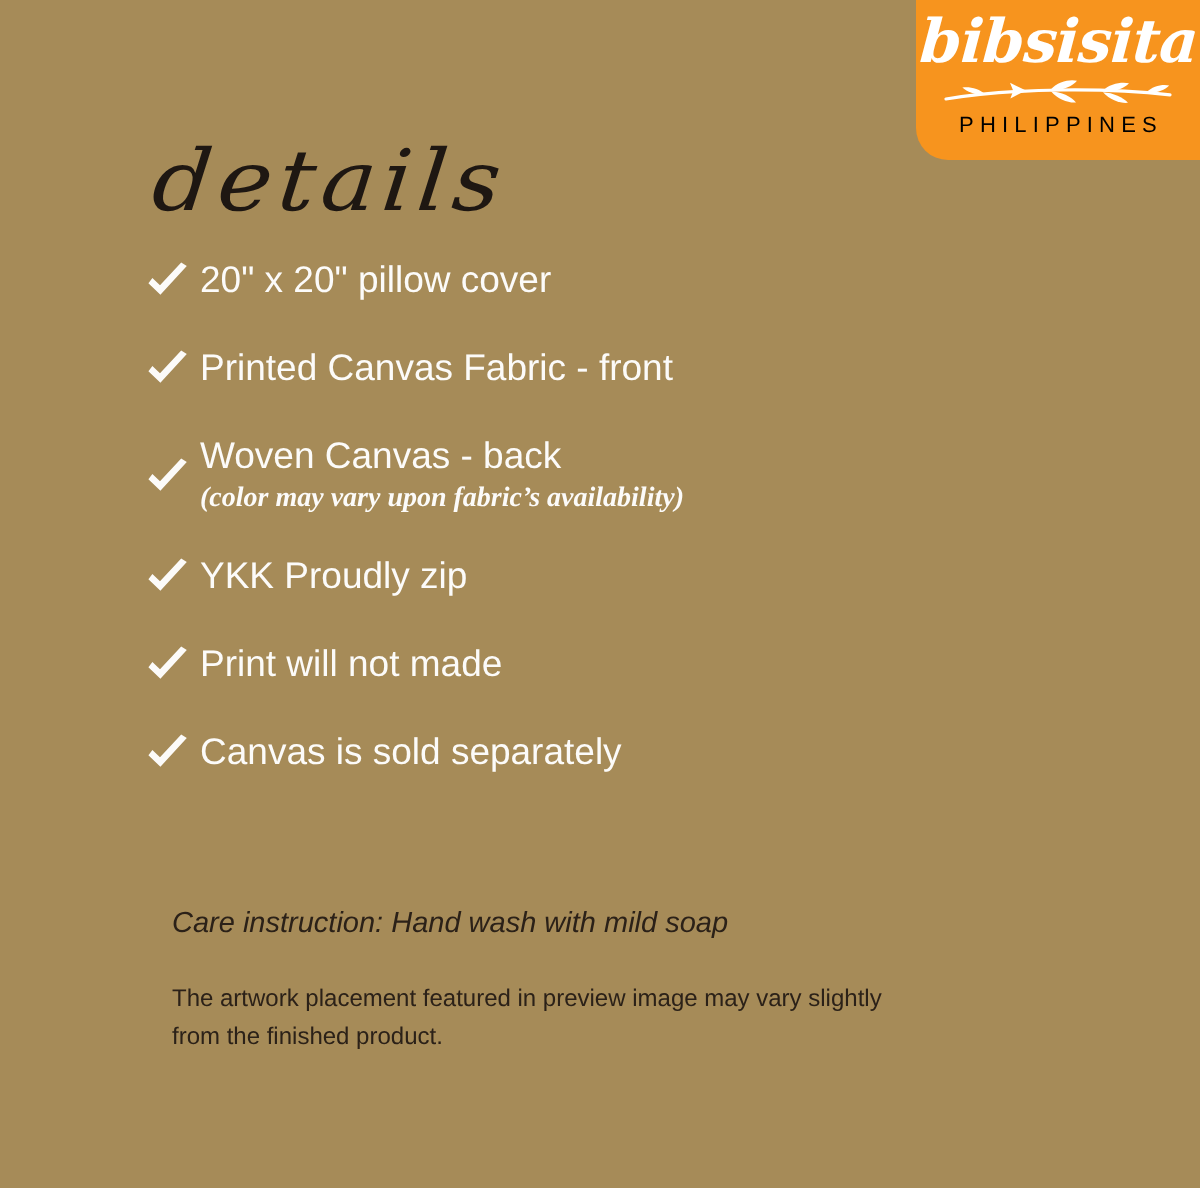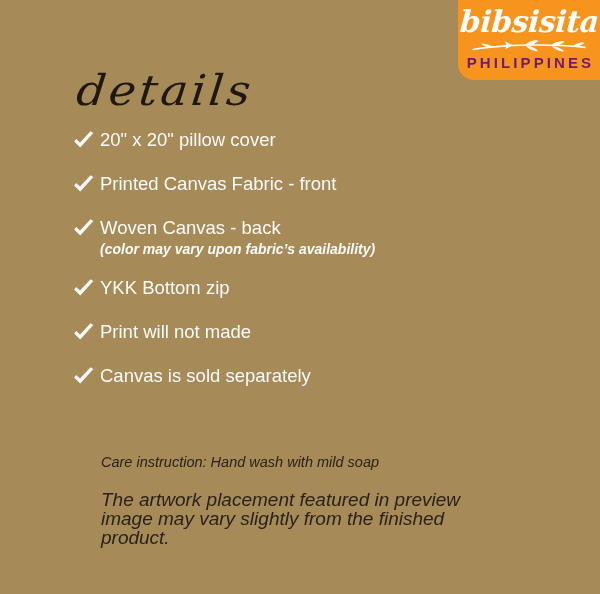--- a/index.html
+++ b/index.html
@@ -43,24 +43,24 @@
     white-space: nowrap;
     transform: skewX(-4deg);
   }
   .logo-branch {
     width: 120px;
     height: 16px;
     margin-top: -1px;
     display: block;
   }
   .logo-country {
-    color: #701a75;
-    font-family: "Liberation Sans", sans-serif;
-    font-weight: 700;
-    font-size: 15px;
+    color: #000000;
+    font-family: "Liberation Sans", sans-serif;
+    font-weight: 400;
+    font-size: 11px;
     letter-spacing: 3.1px;
     line-height: 16px;
     white-space: nowrap;
     padding-left: 3px;
   }
 
   
   .heading {
     position: absolute;
     left: 74px;
@@ -84,20 +84,21 @@
     top: 128px;
     width: 460px;
   }
   .feature-item {
     display: flex;
     align-items: flex-start;
     margin-bottom: 20px;
   }
   .feature-item.with-note {
     margin-bottom: 17px;
+    align-items: center;
   }
   .check-icon {
     flex: 0 0 auto;
     width: 24px;
     height: 22px;
     margin-top: 2px;
     display: block;
   }
   .feature-text-wrap {
     flex: 1 1 auto;
@@ -106,51 +107,50 @@
   .feature-label {
     color: #FCFBF9;
     font-family: "Liberation Sans", sans-serif;
     font-size: 18.5px;
     line-height: 23px;
     font-weight: 400;
     white-space: nowrap;
   }
   .feature-note {
     color: #FCFBF9;
-    font-family: Liberation Sans, sans-serif;
+    font-family: Liberation Serif, serif;
     font-style: italic;
     font-weight: 700;
     font-size: 14px;
     line-height: 19px;
     margin-top: 1px;
     white-space: nowrap;
   }
 
   
   .footer-notes {
     position: absolute;
-    left: 101px;
+    left: 86px;
     top: 452px;
     width: 400px;
   }
   .care-note {
     color: #2B2118;
     font-family: "Liberation Sans", sans-serif;
     font-style: italic;
     font-weight: 400;
     font-size: 14.5px;
     line-height: 20px;
     white-space: nowrap;
   }
   .disclaimer-note {
     color: #2B2118;
     font-family: "Liberation Sans", sans-serif;
-    font-style: italic;
-    font-weight: 400;
-    font-size: 19px;
+    font-weight: 400;
+    font-size: 12px;
     line-height: 19px;
     margin-top: 18px;
     width: 376px;
   }
 </style>
 </head>
 <body>
 
 <div class="logo-badge">
   <div class="logo-wordmark">bibsisita</div>
@@ -197,21 +197,21 @@
       <div class="feature-label">Woven Canvas - back</div>
       <div class="feature-note">(color may vary upon fabric’s availability)</div>
     </div>
   </div>
 
   <div class="feature-item">
     <svg class="check-icon" viewBox="0 0 24 22" aria-hidden="true">
       <path d="M2.2 11.6 L 8.2 17.4 L 21.4 3.0 L 18.6 1.2 L 8.0 12.6 L 4.2 9.0 Z" fill="#FCFBF9"></path>
     </svg>
     <div class="feature-text-wrap">
-      <div class="feature-label">YKK Bottom zip</div>
+      <div class="feature-label">YKK Proudly zip</div>
     </div>
   </div>
 
   <div class="feature-item">
     <svg class="check-icon" viewBox="0 0 24 22" aria-hidden="true">
       <path d="M2.2 11.6 L 8.2 17.4 L 21.4 3.0 L 18.6 1.2 L 8.0 12.6 L 4.2 9.0 Z" fill="#FCFBF9"></path>
     </svg>
     <div class="feature-text-wrap">
       <div class="feature-label">Print will not made</div>
     </div>

